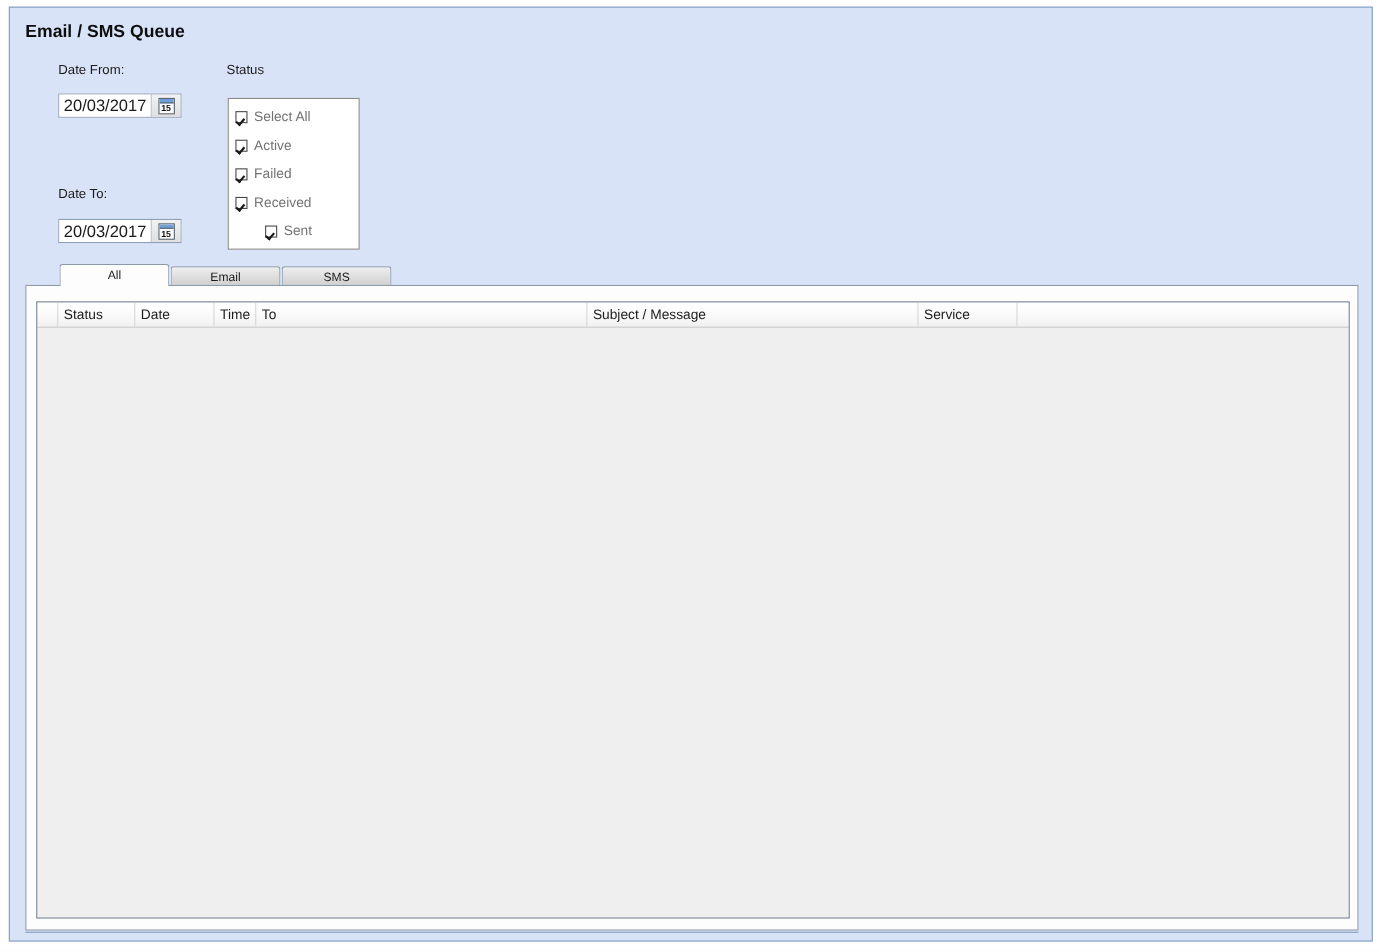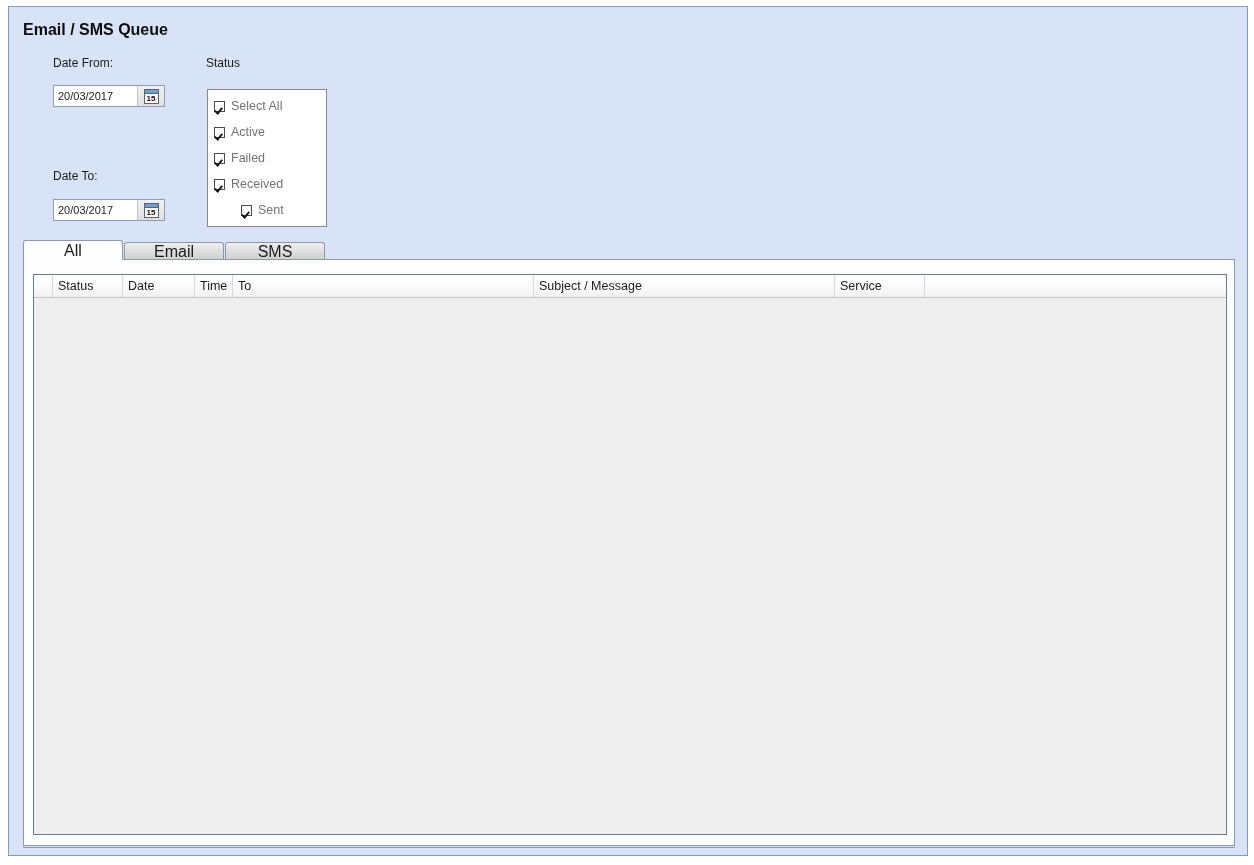--- a/index.html
+++ b/index.html
@@ -66,21 +66,21 @@
     display: flex;
     align-items: stretch;
   }
   #dp-from { left: 44px; top: 78px; }
   #dp-to   { left: 44px; top: 192px; }
   .dp-value {
     flex: 1;
     display: flex;
     align-items: center;
     padding-left: 4px;
-    font-size: 11px;
+    font-size: 15px;
     color: #1b1b1b;
     background: #ffffff;
     white-space: nowrap;
   }
   .dp-button {
     width: 26px;
     background: linear-gradient(#f2f2f2, #dfdfdf);
     border-left: 1px solid #b9c2cd;
     display: flex;
     align-items: center;
@@ -167,28 +167,29 @@
     position: absolute;
     left: 14px; top: 233px;
     width: 1212px;
     height: 20px;
   }
   .tab {
     position: absolute;
     top: 0;
     height: 20px;
     box-sizing: border-box;
-    font-size: 16px;
+    font-size: 11px;
     color: #1b1b1b;
     display: flex;
     align-items: center;
     justify-content: center;
     border: 1px solid #8c9aa8;
     border-bottom: none;
     border-radius: 3px 3px 0 0;
+    margin-left: 31px;
   }
   .tab.inactive {
     background: linear-gradient(#eeeeee, #cfcfcf);
     top: 2px;
     height: 18px;
   }
   .tab.active {
     background: #fdfdfd;
     z-index: 3;
   }

